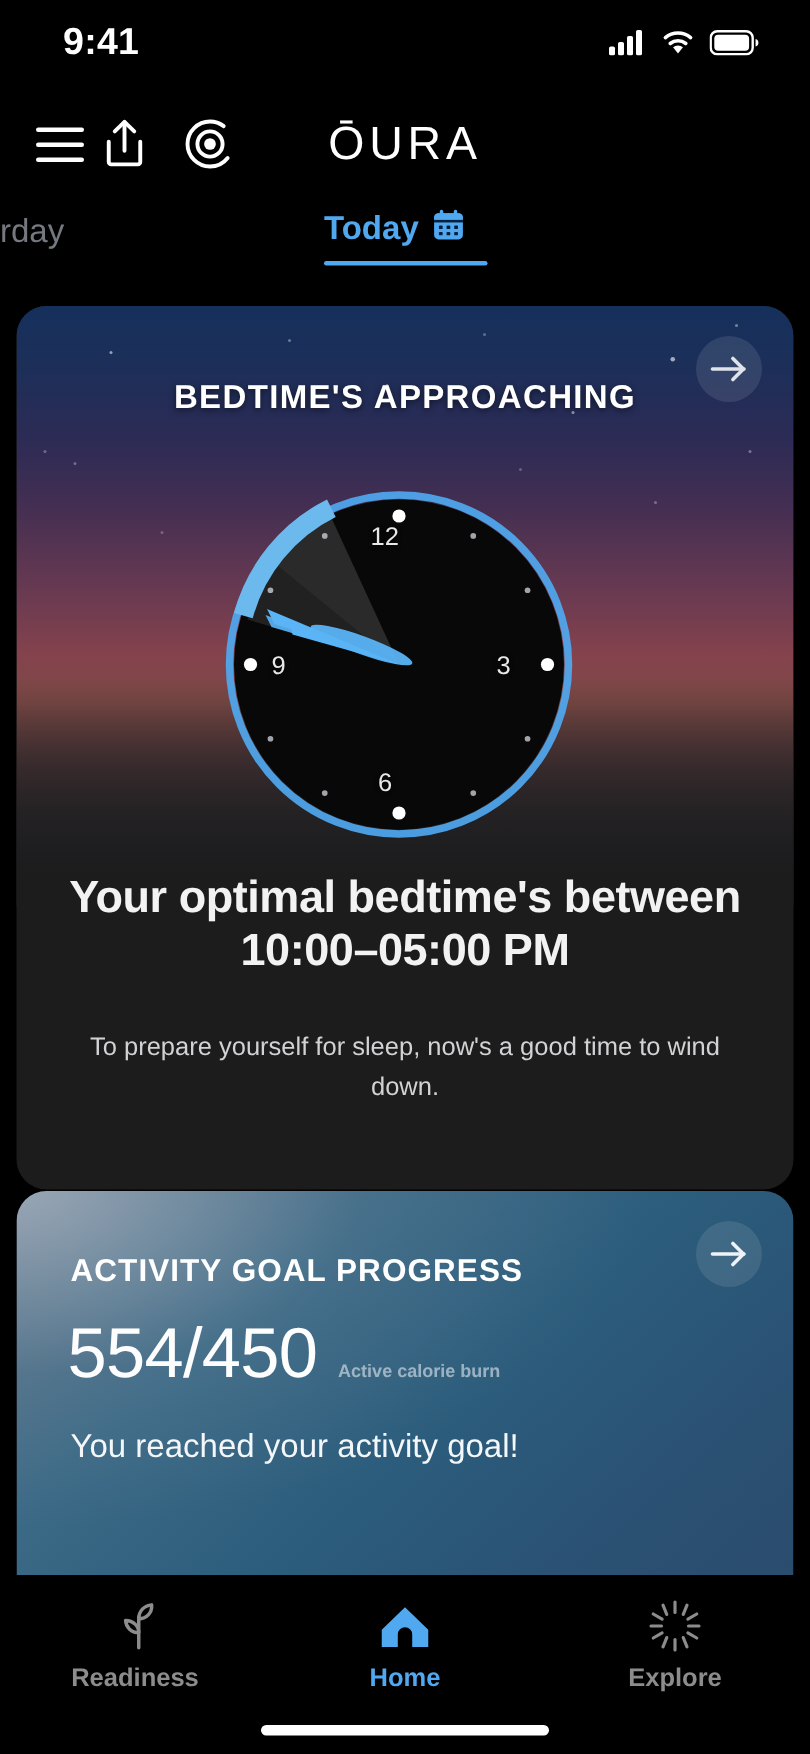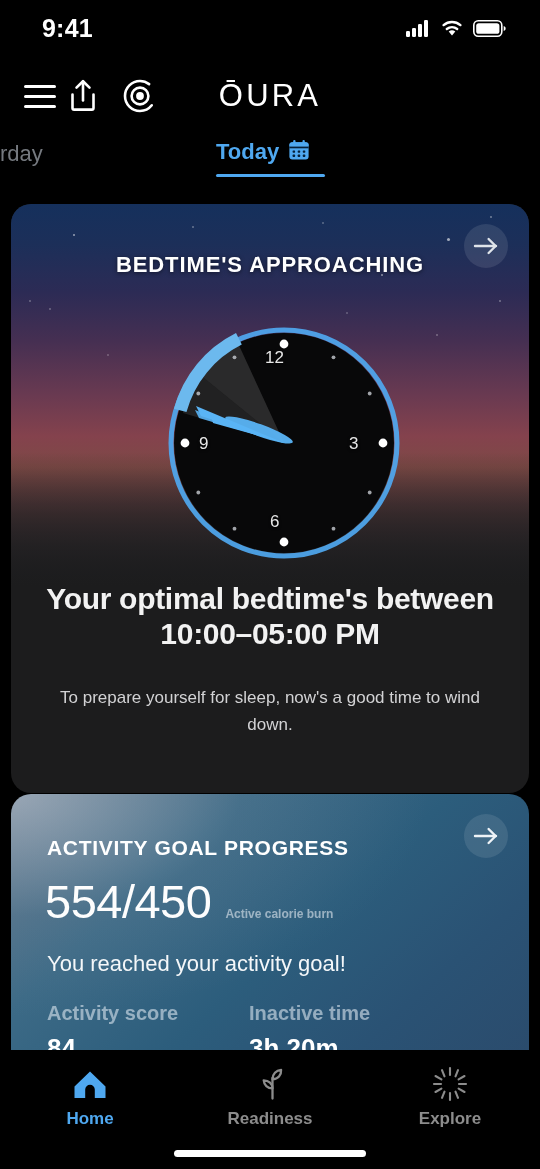--- a/index.html
+++ b/index.html
@@ -87,21 +87,21 @@
         #382f33 85%, #24242a 93%, #1c1c1d 100%);
   }
   .star { position:absolute; background:#fff; border-radius:50%; opacity:.55; }
 
   .bedtime-title {
     position:absolute; top:48px; left:0; width:518px; text-align:center;
     color:#fff; font-size:22px; font-weight:700; letter-spacing:.9px;
     text-shadow:0 1px 4px rgba(0,0,0,.55);
   }
   .clock-wrap {
-    position:absolute; top:114px; left:128px; width:290px; height:250px;text-decoration:underline;
+    position:absolute; top:114px; left:110px; width:290px; height:250px;text-decoration:underline;
   }
   .clock-num {
     position:absolute; color:#e8e8e8; font-size:17px; font-weight:500;
     text-shadow:0 1px 3px rgba(0,0,0,.8);
   }
   .bedtime-headline {
     position:absolute; top:377px; left:34px; width:450px; text-align:center;
     color:#f2f2f2; font-size:30px; font-weight:700; line-height:1.17;
     letter-spacing:-.3px;
   }
@@ -314,53 +314,43 @@
 
     <div class="act-kicker">ACTIVITY GOAL PROGRESS</div>
 
     <div class="act-value-row">
       <span class="act-value">554/450</span>
       <span class="act-value-label">Active calorie burn</span>
     </div>
 
     <div class="act-message">You reached your activity goal!</div>
 
-    <div class="act-stats">
-      <div class="act-stat">
-        <div class="act-stat-label">Activity score</div>
-        <div class="act-stat-value">84</div>
-      </div>
-      <div class="act-stat">
-        <div class="act-stat-label">Inactive time</div>
-        <div class="act-stat-value">3h 20m</div>
-      </div>
-    </div>
   </div>
 
   <div class="tabbar">
     <div class="tabbar-items">
-
-      <div class="tabitem active">
-        <span class="tabicon">
-          <svg width="36" height="32" viewBox="0 0 36 32">
-            <path d="M18 3.5 L33.5 18.5 V30 H22.8 V21.6a4.8 4.8 0 0 0-9.6 0V30 H2.5 V18.5 Z" fill="#4fa8f0"></path>
-          </svg>
-        </span>
-        <span class="tablabel">Home</span>
-      </div>
 
       <div class="tabitem">
         <span class="tabicon">
           <svg width="34" height="34" viewBox="0 0 34 34">
             <path d="M19.5 31.5 V11" stroke="#8c8c8c" stroke-width="2.3" stroke-linecap="round" fill="none"></path>
             <path d="M19.5 12.2c0-5.2 3.6-8.9 8.6-9.3.4 5.1-3.1 9.3-8.6 9.3z" stroke="#8c8c8c" stroke-width="2.3" fill="none" stroke-linejoin="round"></path>
             <path d="M19.5 21.4c-5 0-8.5-3.4-8.8-8.1 5 .2 8.8 3.3 8.8 8.1z" stroke="#8c8c8c" stroke-width="2.3" fill="none" stroke-linejoin="round"></path>
           </svg>
         </span>
         <span class="tablabel">Readiness</span>
+      </div>
+
+      <div class="tabitem active">
+        <span class="tabicon">
+          <svg width="36" height="32" viewBox="0 0 36 32">
+            <path d="M18 3.5 L33.5 18.5 V30 H22.8 V21.6a4.8 4.8 0 0 0-9.6 0V30 H2.5 V18.5 Z" fill="#4fa8f0"></path>
+          </svg>
+        </span>
+        <span class="tablabel">Home</span>
       </div>
 
 
 
       <div class="tabitem">
         <span class="tabicon">
           <svg width="36" height="36" viewBox="0 0 36 36">
             <g stroke="#8c8c8c" stroke-width="2.1" stroke-linecap="round">
               <line x1="18" y1="2" x2="18" y2="9"></line>
               <line x1="26" y1="4.1" x2="23.5" y2="10.3"></line>

